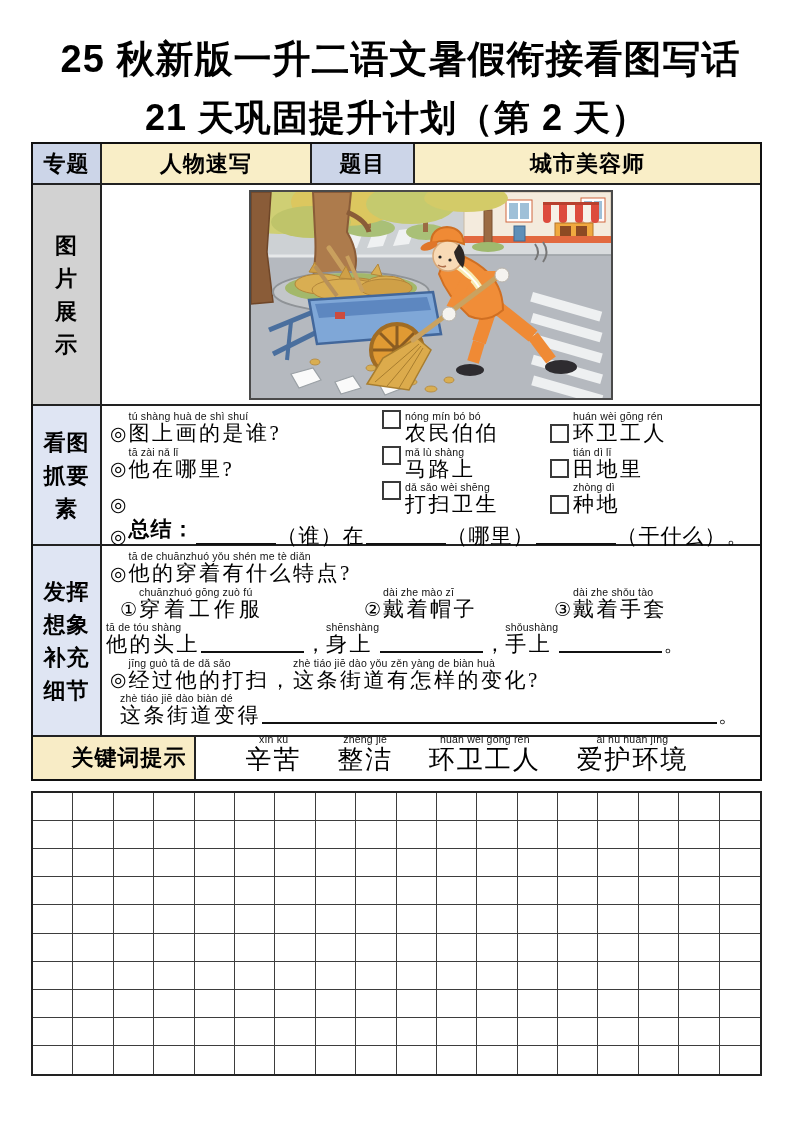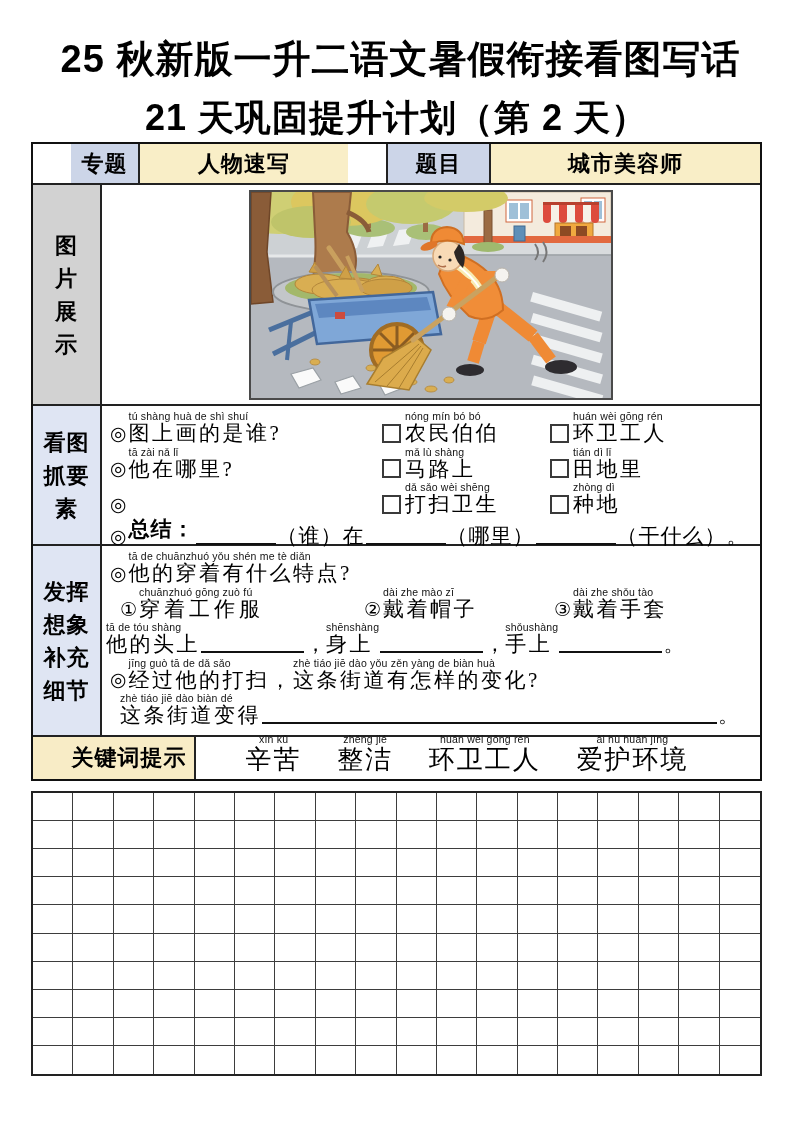--- a/index.html
+++ b/index.html
@@ -23,21 +23,21 @@
   .irow{height:221px;}
   .erow{height:140px;}
   .mrow{height:191px;}
   .krow{height:44px;}
   .w67{flex:0 0 67px;}
   .w210{flex:0 0 210px;}
   .w103{flex:0 0 103px;}
   .w161{flex:0 0 161px;}
   .grow{flex:1 1 auto;min-width:0;}
   .lblc{display:flex;align-items:center;justify-content:center;}
-  .bgblue{background:#ccd5e8;margin-left:38px;}
+  .bgblue{background:#ccd5e8;}
   .bgyellow{background:#f9eec7;}
   .bggray{background:#d2d2d2;}
   .bglblue{background:#dfe5f3;}
   .bgkyellow{background:#f8ecc6;padding-left:31px;}
   .hdr{font-size:22px;font-weight:700;letter-spacing:1px;}
   .vlbl{white-space:pre-line;text-align:center;font-size:22px;font-weight:700;line-height:1.5;letter-spacing:1px;}
 
   
   .pyi{display:inline-flex;flex-direction:column;align-items:flex-start;vertical-align:bottom;}
   .py{font-family:"Liberation Sans","DejaVu Sans",sans-serif;font-size:10.5px;line-height:1.15;
@@ -48,21 +48,21 @@
   .num{font-size:19px;line-height:1;margin:0 2px 2px 0;font-family:"DejaVu Sans",sans-serif;}
   .chk{width:15px;height:15px;flex:0 0 15px;border:2px solid #3a3a3a;background:#fff;
        display:inline-block;margin:0 4px 3px 0;}
   .blank{display:inline-block;border-bottom:2px solid #111;height:3px;margin:0 1px 4px 1px;}
   .b80{width:80px;} .b103{width:103px;} .b455{width:455px;}
 
   
   .econtent{display:flex;flex-direction:column;justify-content:space-between;padding:4px 4px 6px 4px;}
   .qline{display:flex;align-items:flex-end;}
   .colq{flex:0 0 272px;display:flex;align-items:flex-end;padding-left:4px;}
-  .colo1{flex:0 0 168px;display:flex;align-items:flex-end;}
+  .colo1{flex:0 0 168px;display:flex;}
   .colo2{flex:1;display:flex;align-items:flex-end;}
   .sumlead{font-size:21px;font-weight:700;line-height:1.1;letter-spacing:1px;margin-bottom:9px;}
   .sline .zh{letter-spacing:1px;}
 
   
   .mcontent{display:flex;flex-direction:column;justify-content:space-between;padding:4px 4px 8px 4px;}
   .mline{display:flex;align-items:flex-end;}
   .pl4{padding-left:4px;} .pl14{padding-left:14px;}
   .mc1{flex:0 0 244px;display:flex;align-items:flex-end;padding-left:14px;}
   .mc2{flex:0 0 190px;display:flex;align-items:flex-end;}

